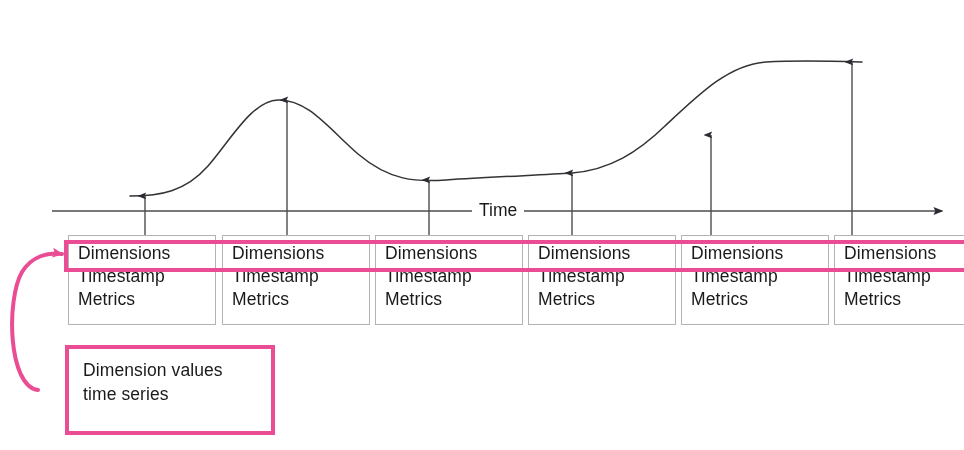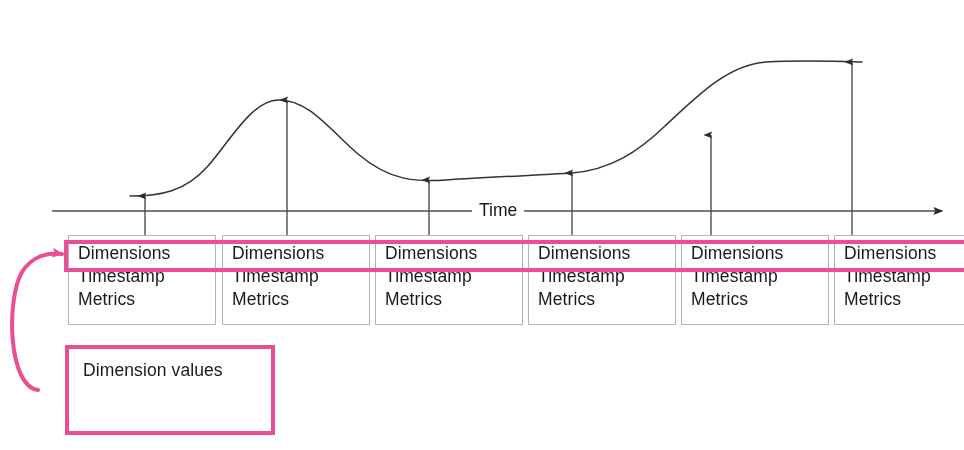--- a/index.html
+++ b/index.html
@@ -137,15 +137,16 @@
         <div class="series-line">Dimensions</div>
         <div class="series-line">Timestamp</div>
         <div class="series-line">Metrics</div>
       </div>
     </div>
 
   <div class="highlight-rect" id="highlight-rect" style="left: 64px; top: 240px; width: 922px; height: 32px;"></div>
 
   <div class="callout-box" id="callout-box" style="left: 38px; top: 345px; width: 210px; height: 90px; margin-left: 27px;">
       <div class="callout-line">Dimension values</div>
+      <div class="callout-line">time series</div>
     </div>
 
 </div>
 
 </body></html>

